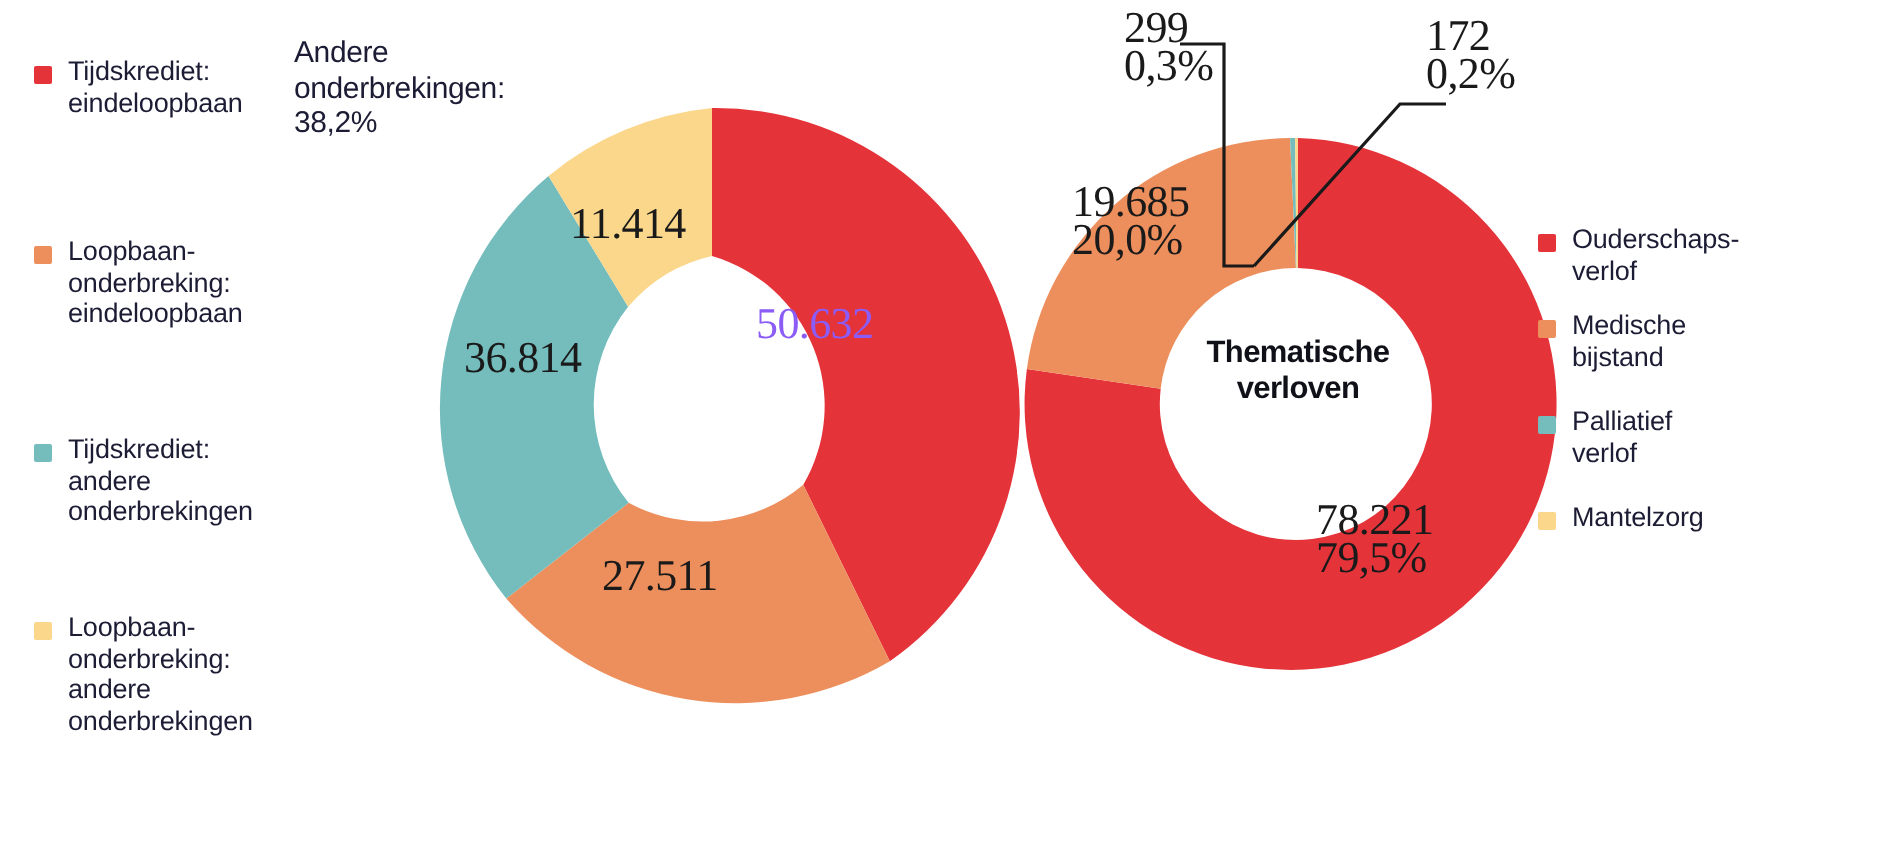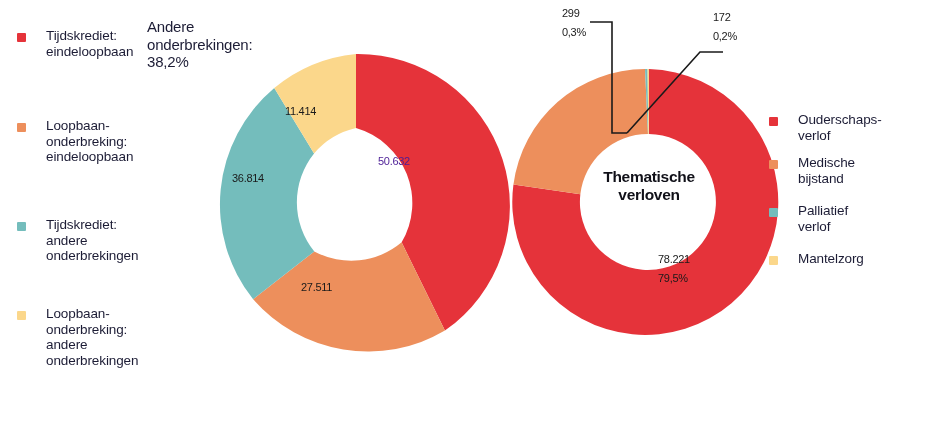--- a/index.html
+++ b/index.html
@@ -21,21 +21,21 @@
   }
 
   
   .legend {
     position: absolute;
   }
   .legend-item {
     position: absolute;
     display: flex;
     align-items: flex-start;
-    gap: 20px;
+    gap: 8px;
   }
   .legend-swatch {
     flex: 0 0 auto;
     width: 9px;
     height: 9px;
     margin-top: 5px;
     border-radius: 1px;
   }
   .legend-label {
     font-size: 13.5px;
@@ -51,28 +51,29 @@
     font-size: 15px;
     line-height: 17.5px;
     color: #1c1c35;
     white-space: pre-line;
     letter-spacing: -0.2px;
   }
 
   
   .slice-value {
     position: absolute;
-    font-size: 11px;
+    font-size: 22px;
     line-height: 19px;
     white-space: pre-line;
     letter-spacing: -0.3px;
     color: #1a1a1a;
+    font-family: Liberation Serif, serif;
   }
   .slice-value.on-red {
-    color: #4c1d95;
+    color: #8b5cf6;
   }
 
   
   .donut-center {
     position: absolute;
     text-align: center;
     font-weight: bold;
     font-size: 15.5px;
     line-height: 18px;
     color: #101018;
@@ -194,20 +195,22 @@
   <svg class="leaders" width="945" height="428">
     <polyline points="590,22 612,22 612,133 627,133" fill="none" stroke="#1a1a1a" stroke-width="1.6"></polyline>
     <polyline points="627,133 700,52 723,52" fill="none" stroke="#1a1a1a" stroke-width="1.6"></polyline>
   </svg>
 
   <div class="donut-center" style="left:573px; top:168px; width:152px;">Thematische
 verloven</div>
 
   <div class="slice-value" style="left:658px; top:250px;">78.221
 79,5%</div>
+  <div class="slice-value" style="left:536px; top:91px;">19.685
+20,0%</div>
   <div class="slice-value" style="left:562px; top:4px;">299
 0,3%</div>
   <div class="slice-value" style="left:713px; top:8px;">172
 0,2%</div>
 
   <div class="legend">
 
     <div class="legend-item" style="left:769px; top:112px;">
       <span class="legend-swatch" style="background:#E5333A"></span>
       <span class="legend-label">Ouderschaps-

